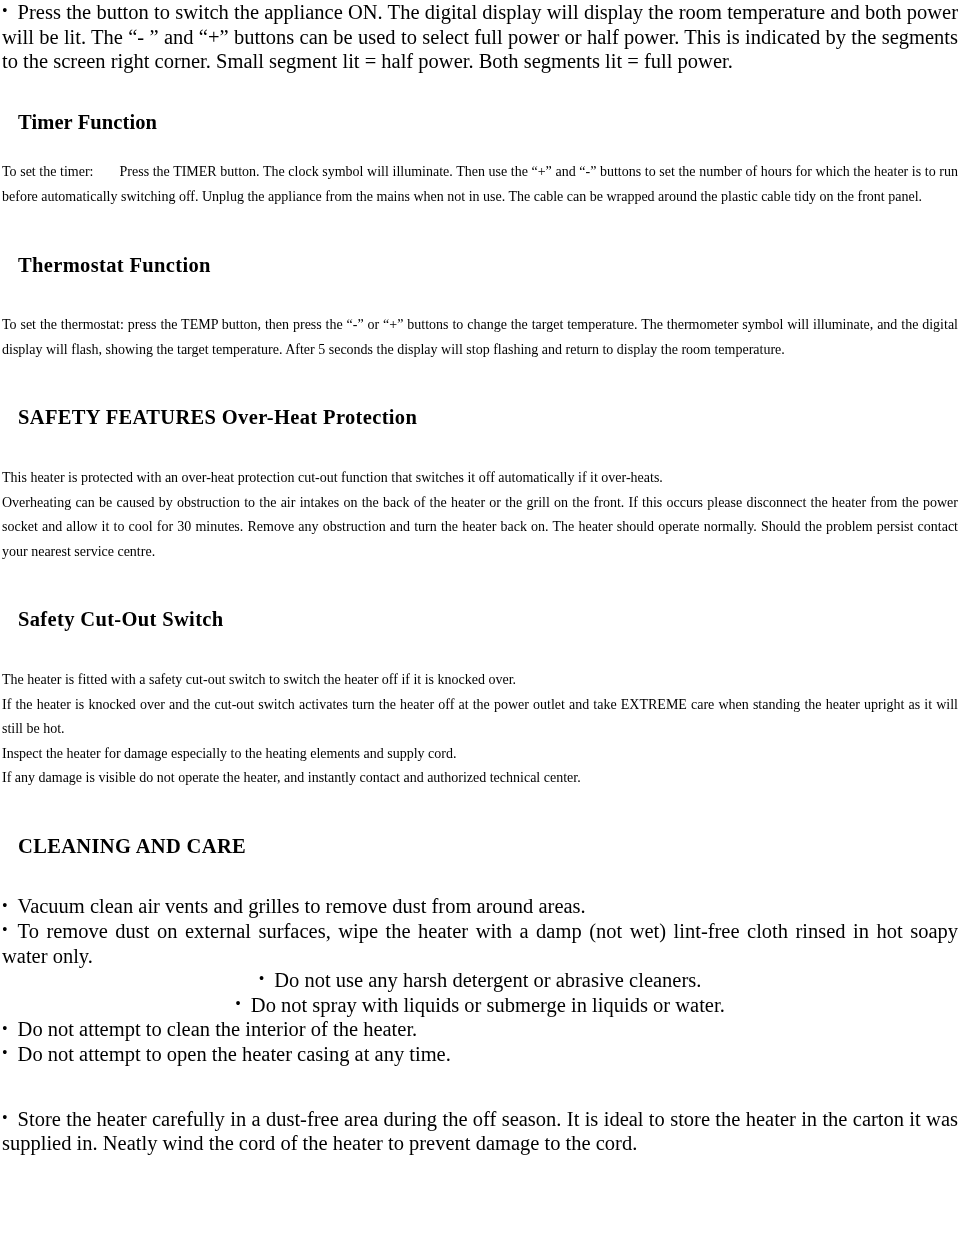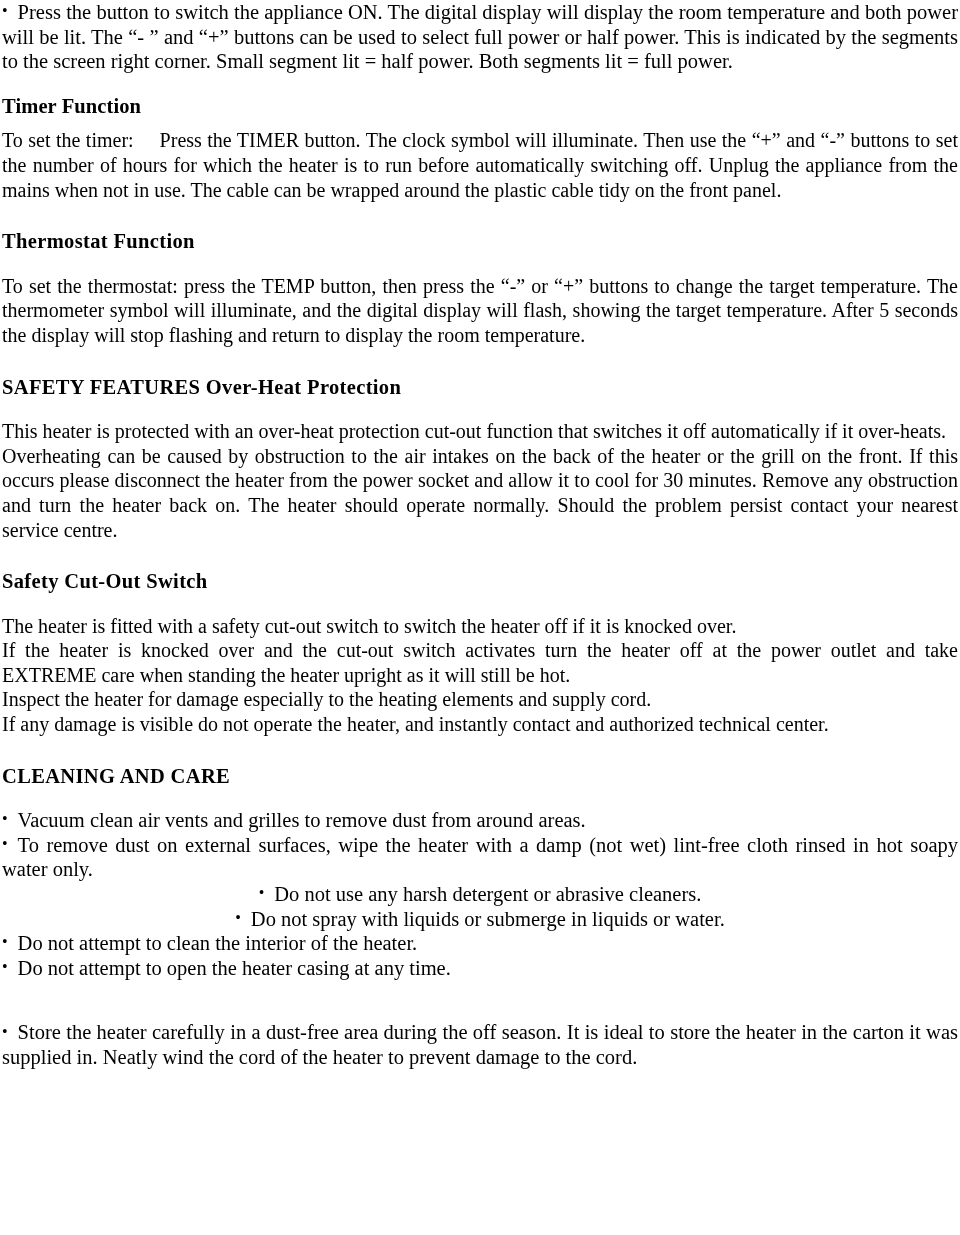--- a/index.html
+++ b/index.html
@@ -25,21 +25,21 @@
   }
   .col {
     position: absolute;
     left: 2px;
     right: 2px;
     top: 0;
   }
 
   
   .para {
-    font-size: 20px;
+    font-size: 14px;
     line-height: 24.6px;
     text-align: justify;
     text-justify: inter-word;
     margin: 0;
     hyphens: none;
   }
   .para.ragged {
     text-align: left;
   }
 
@@ -55,21 +55,21 @@
     font-size: 16px;
     line-height: 1;
     vertical-align: 0.18em;
     margin-right: 10px;
   }
 
   .h-bold {
     font-size: 20.5px;
     line-height: 24.6px;
     font-weight: bold;
-    margin: 0;
+    margin: 16px;
     text-align: left;
     letter-spacing: 0.1px;
   }
   .h-bold.spaced { letter-spacing: 0.35px; }
 
   .gap-sm { height: 10px; }
   .gap-md { height: 20px; }
   .gap-lg { height: 27px; }
 
   .tab { display: inline-block; width: 26px; }

